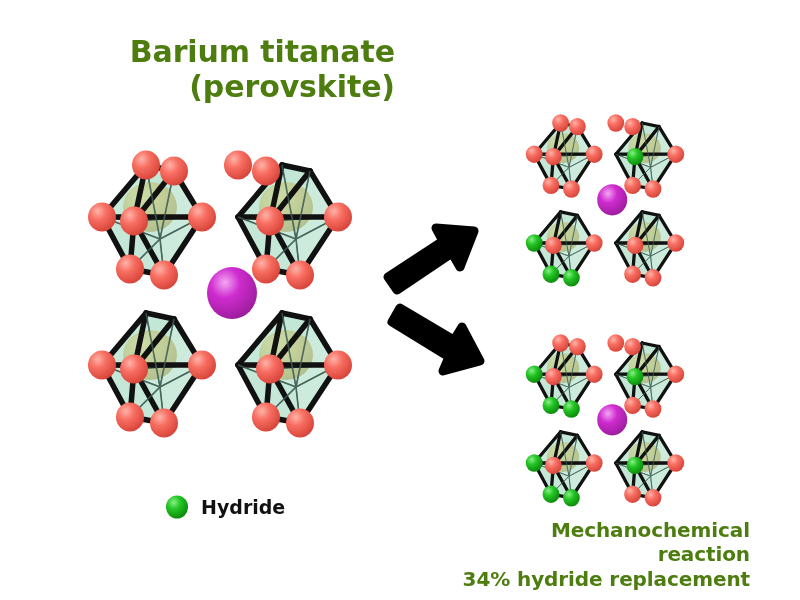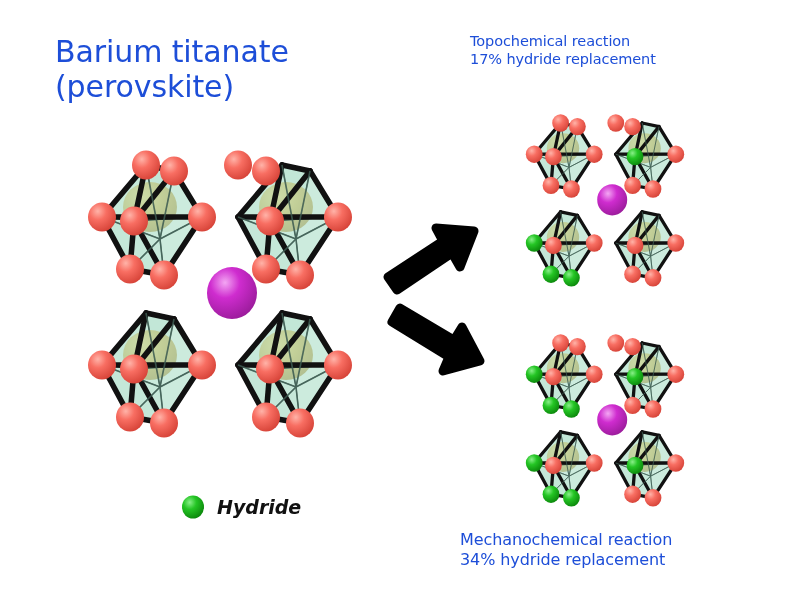--- a/index.html
+++ b/index.html
@@ -18,52 +18,51 @@
   }
   #figure {
     position: absolute;
     inset: 0;
     width: 800px;
     height: 600px;
     background: #ffffff;
   }
   .label {
     position: absolute;
-    text-align: left;
-    font-weight: normal;
-    color: #1d4ed8;
+    text-align: right;
+    font-weight: bold;
+    color: #4d7c0f;
     line-height: 1.22;
     white-space: pre-line;
     letter-spacing: -0.1px;
   }
   #main-title {
     left: 55px;
     top: 34px;
     width: 340px;
     font-size: 30px;
     line-height: 1.18;
   }
   #topochemical-caption {
     left: 470px;
     top: 33px;
     width: 280px;
     font-size: 14.5px;
   }
   #mechanochemical-caption {
     left: 460px;
-    top: 530px;
+    top: 518px;
     width: 290px;
-    font-size: 16px;
+    font-size: 20px;
   }
   #legend {
     position: absolute;
-    left: 180px;
+    left: 164px;
     top: 489px;
     width: 200px;
-    font-style: italic;
   }
   .legend-row {
     display: flex;
     align-items: center;
     height: 36px;
   }
   .legend-swatch {
     width: 26px;
     height: 26px;
     flex: 0 0 26px;
@@ -259,22 +258,20 @@
         <ellipse cx="50" cy="84" rx="14" ry="14.5" fill="url(#gradHydride)"></ellipse>
         <ellipse cx="-90" cy="132" rx="14" ry="14.5" fill="url(#gradHydride)"></ellipse>
         <ellipse cx="-56" cy="138" rx="14" ry="14.5" fill="url(#gradHydride)"></ellipse>
       </g>
     </g>
   </svg>
 
   <div class="label" id="main-title">Barium titanate
 (perovskite)</div>
 
-  <div class="label" id="topochemical-caption">Topochemical reaction
-17% hydride replacement</div>
 
   <div class="label" id="mechanochemical-caption">Mechanochemical reaction
 34% hydride replacement</div>
 
   <div id="legend">
     <div class="legend-row">
       <svg class="legend-swatch" viewBox="0 0 26 26">
         <ellipse cx="13" cy="13" rx="11" ry="11.5" fill="url(#gradHydride)"></ellipse>
       </svg>
       <span class="legend-text">Hydride</span>

